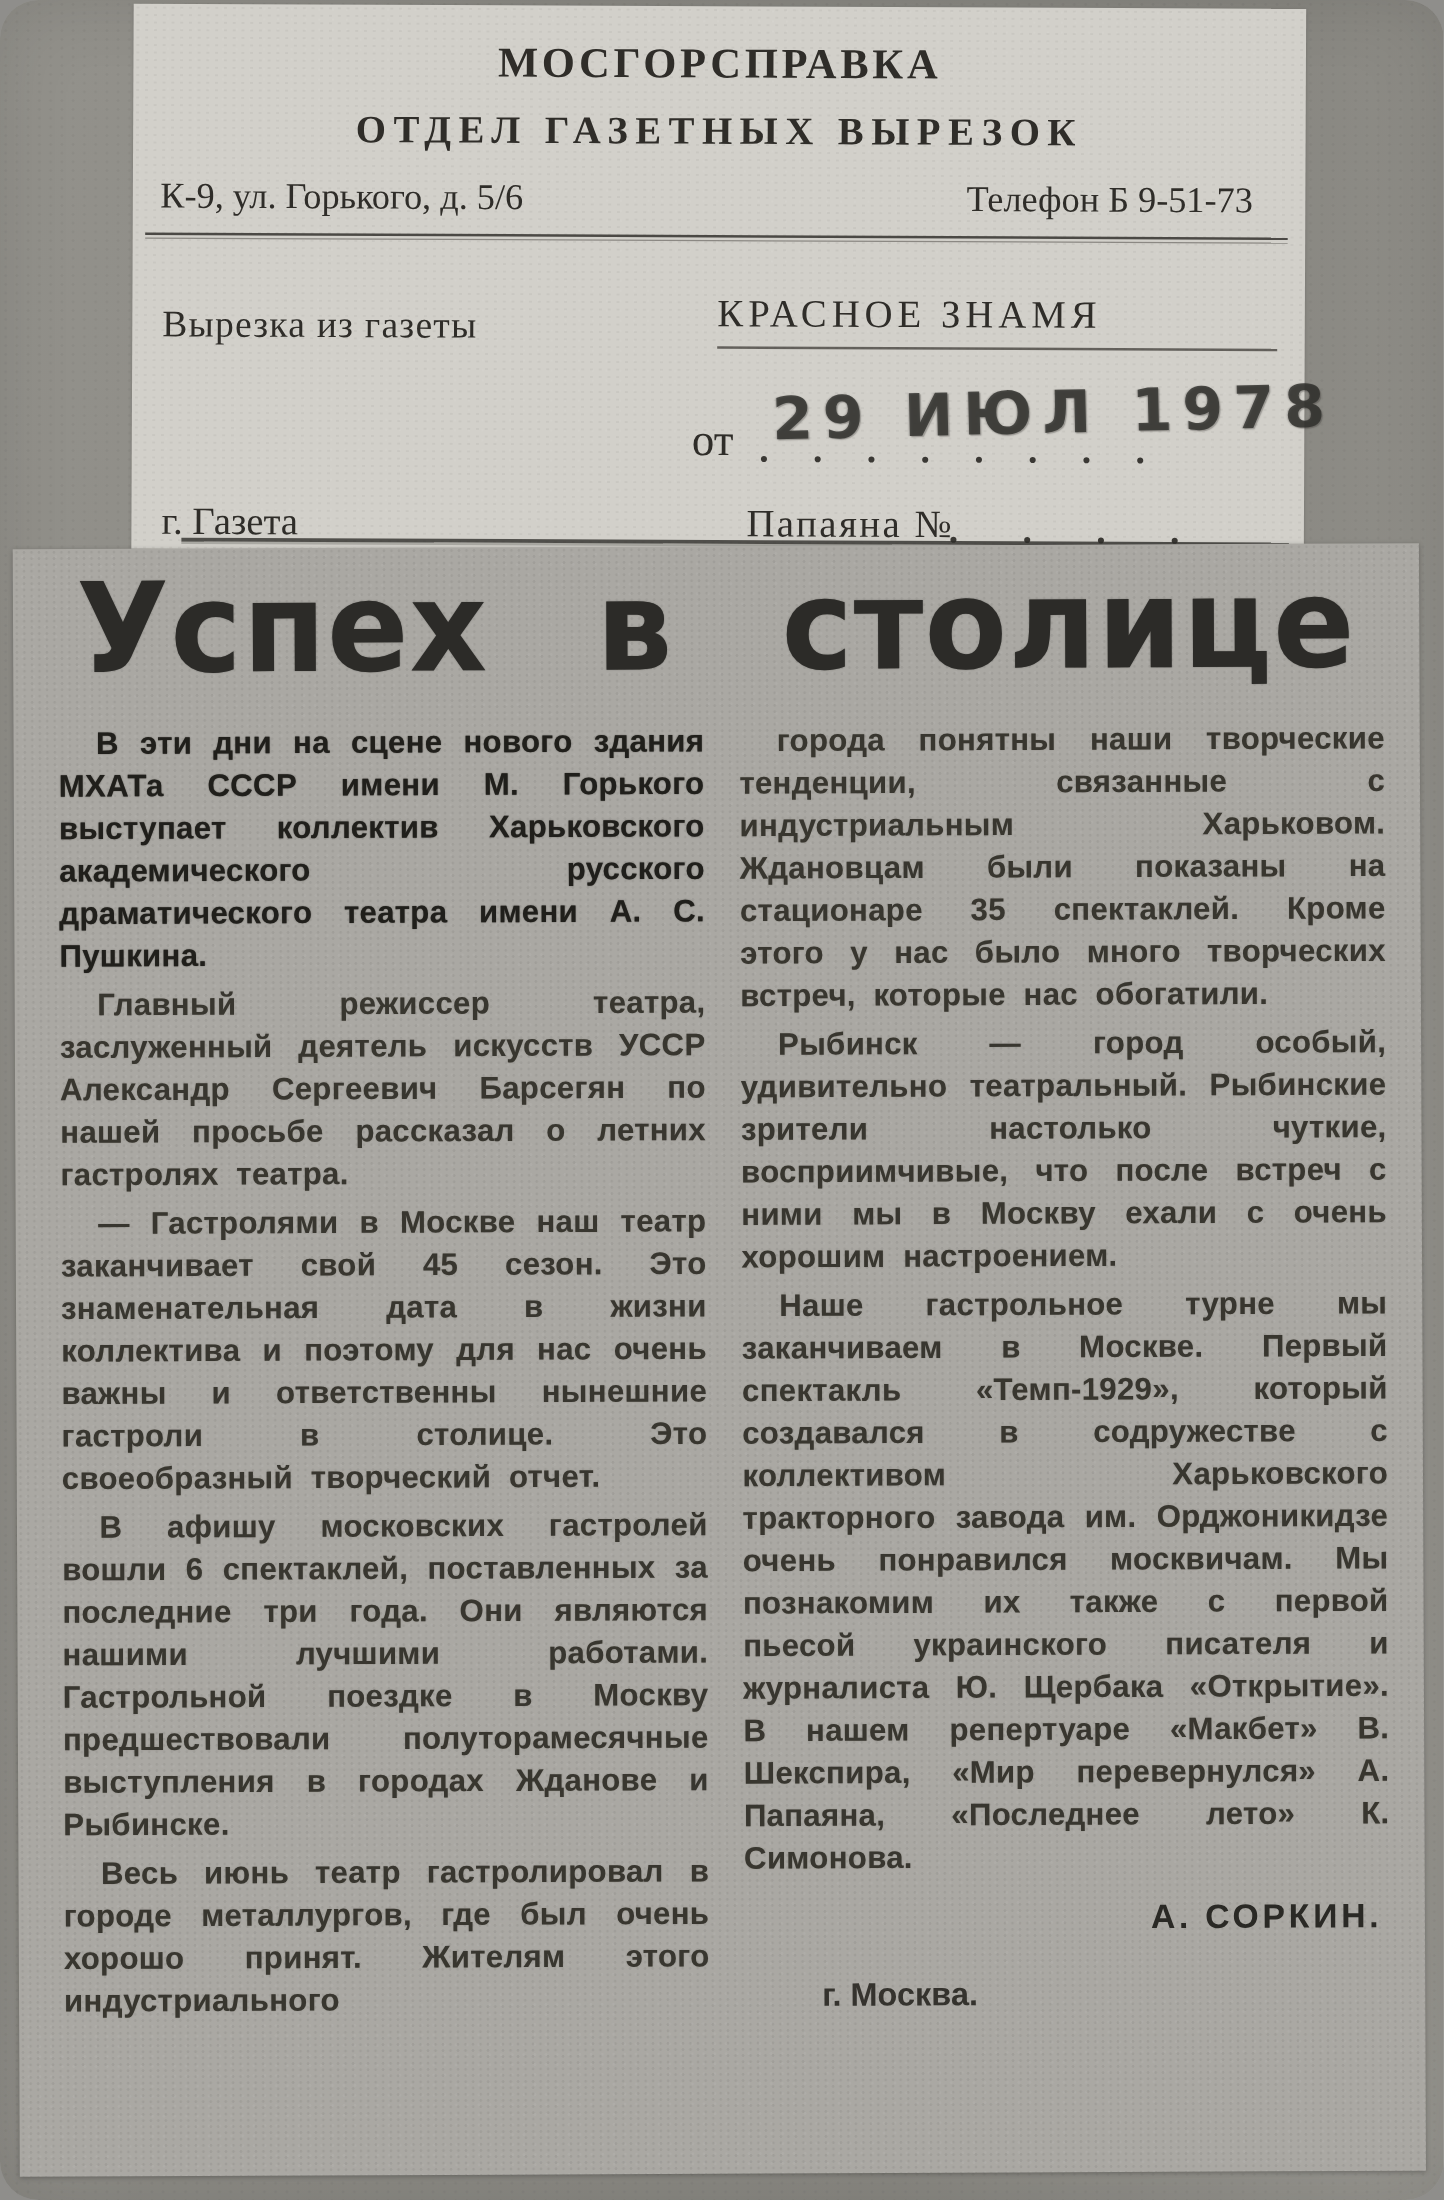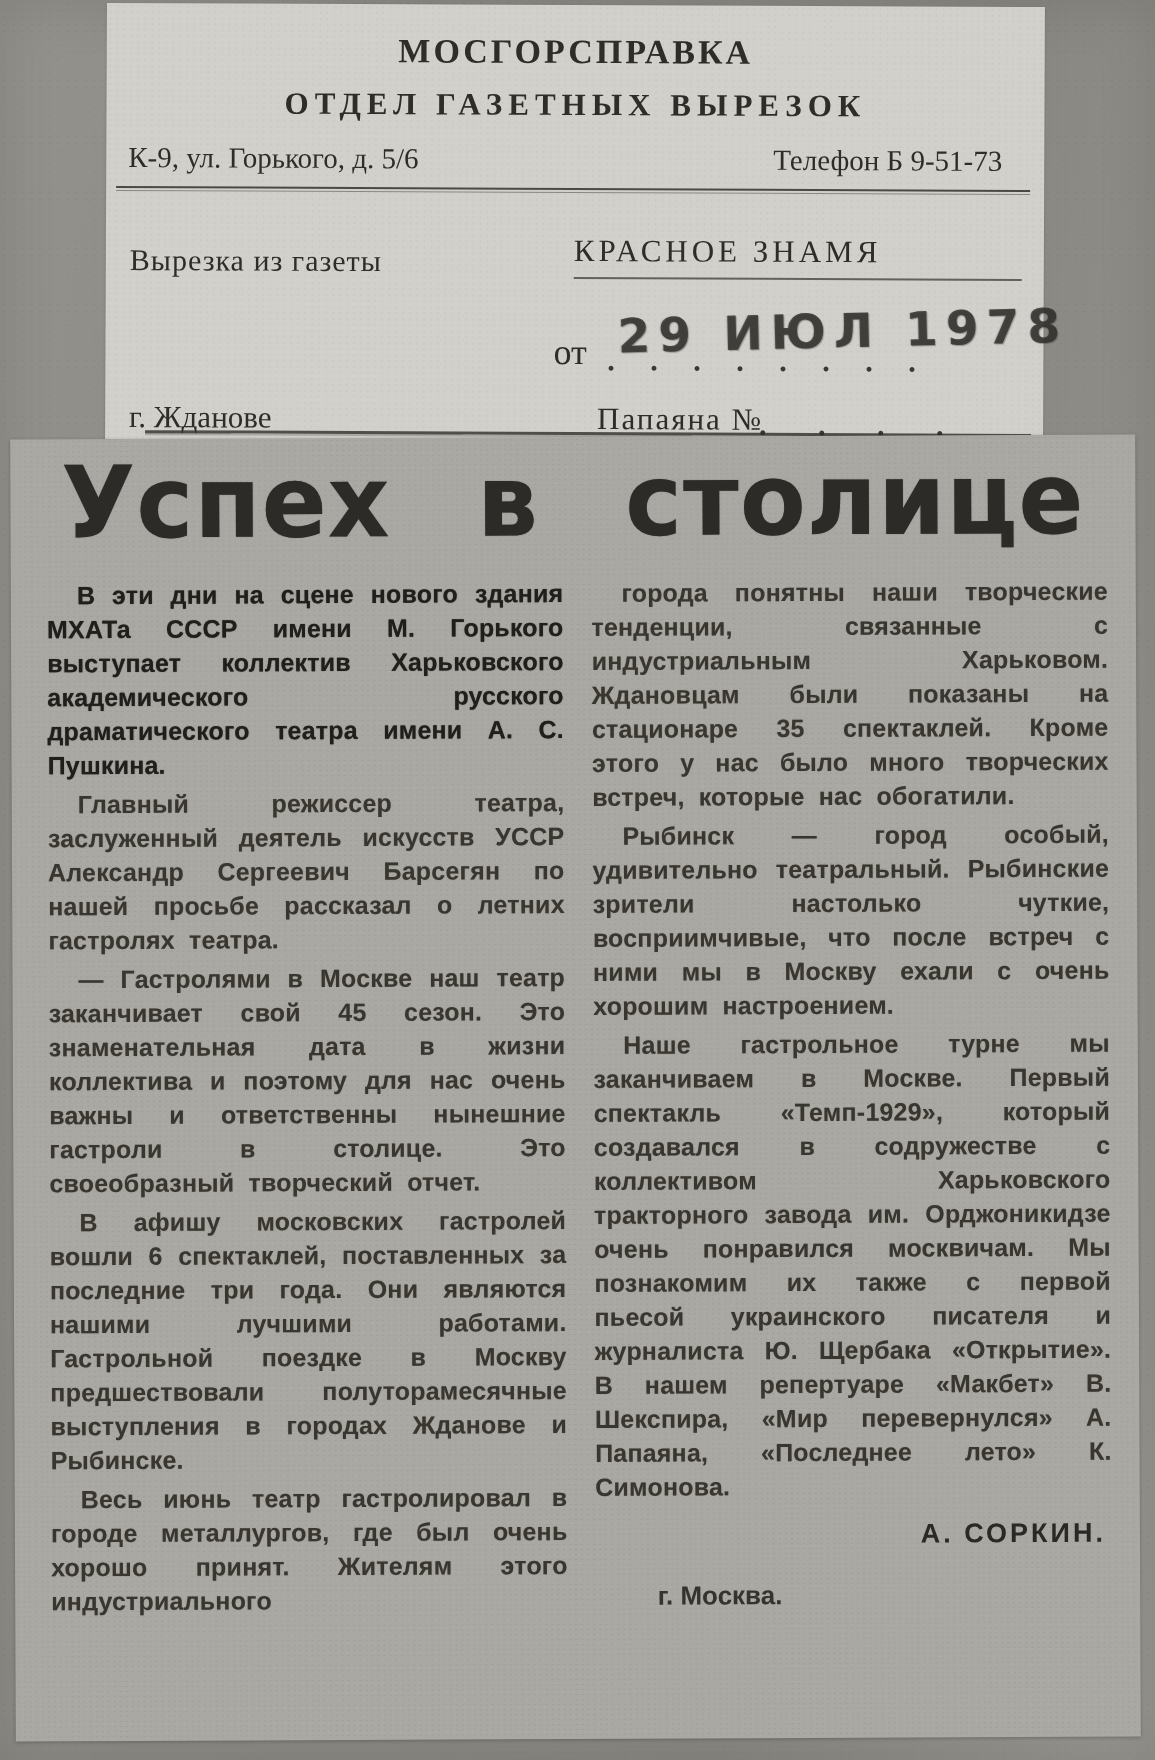--- a/index.html
+++ b/index.html
@@ -8,20 +8,21 @@
     position:relative; width:1155px; height:1760px; margin:0 auto;
     background:#bdbcb8;
     background-image:
       linear-gradient(100deg, #c7c6c2 0%, #bcbbb7 30%, #b8b7b3 70%, #cccbc7 100%),
       radial-gradient(rgba(0,0,0,.04) 1px, transparent 1.3px);
     background-blend-mode:multiply;
     background-size:100% 100%, 9px 7px;
     overflow:hidden;
     font-family:"Liberation Serif", serif;
     box-shadow: inset 0 0 60px rgba(0,0,0,.12);
+    border-radius: 31px;
   }
   
   .form-slip {
     position:absolute; left:106px; top:5px; width:938px; height:436px;
     background:#d2d0ca;
     background-image:
       radial-gradient(rgba(0,0,0,.045) 1px, transparent 1.2px),
       radial-gradient(rgba(255,255,255,.06) 1px, transparent 1.2px);
     background-size:7px 6px, 11px 8px;
     transform:rotate(.25deg);
@@ -134,21 +135,21 @@
     <div class="clip-row">
       <span class="clipping-label">Вырезка из газеты</span>
       <span class="newspaper-name">КРАСНОЕ  ЗНАМЯ</span>
     </div>
     <div class="stamp-area">
       <span class="date-prefix">от</span>
       <span class="date-dots">. . . . . . . .</span>
       <span class="date-stamp">29 ИЮЛ 1978</span>
     </div>
     <div class="city-row">
-      <span class="city">г. Жданове</span>
+      <span class="city">г. Газета</span>
       <span class="issue-label">Папаяна №</span>
       <span class="issue-dots">. . . .</span>
     </div>
     <div class="rule2"></div>
   </div>
 
   <div class="clipping">
     <div class="headline">Успех в столице</div>
     <div class="columns">
       <div class="col">

